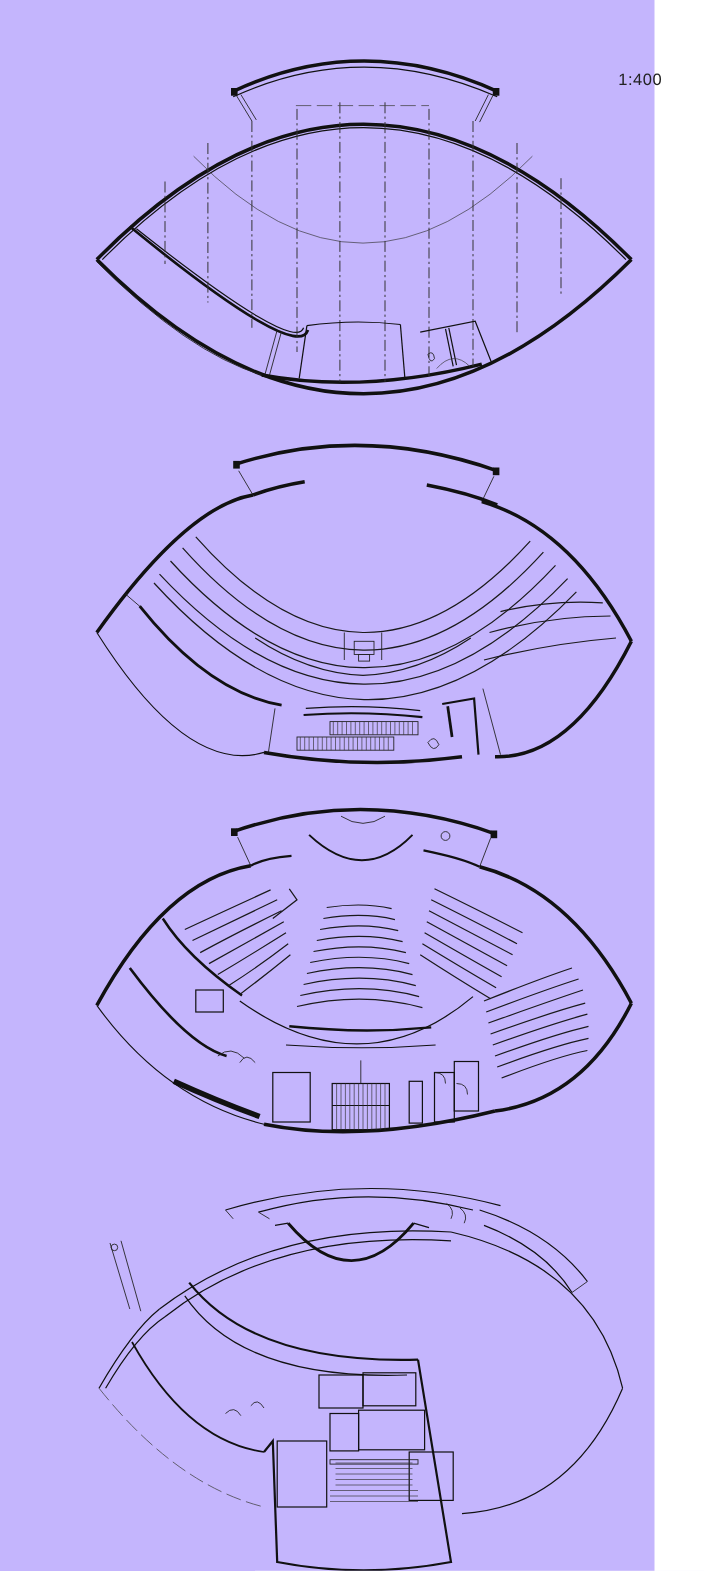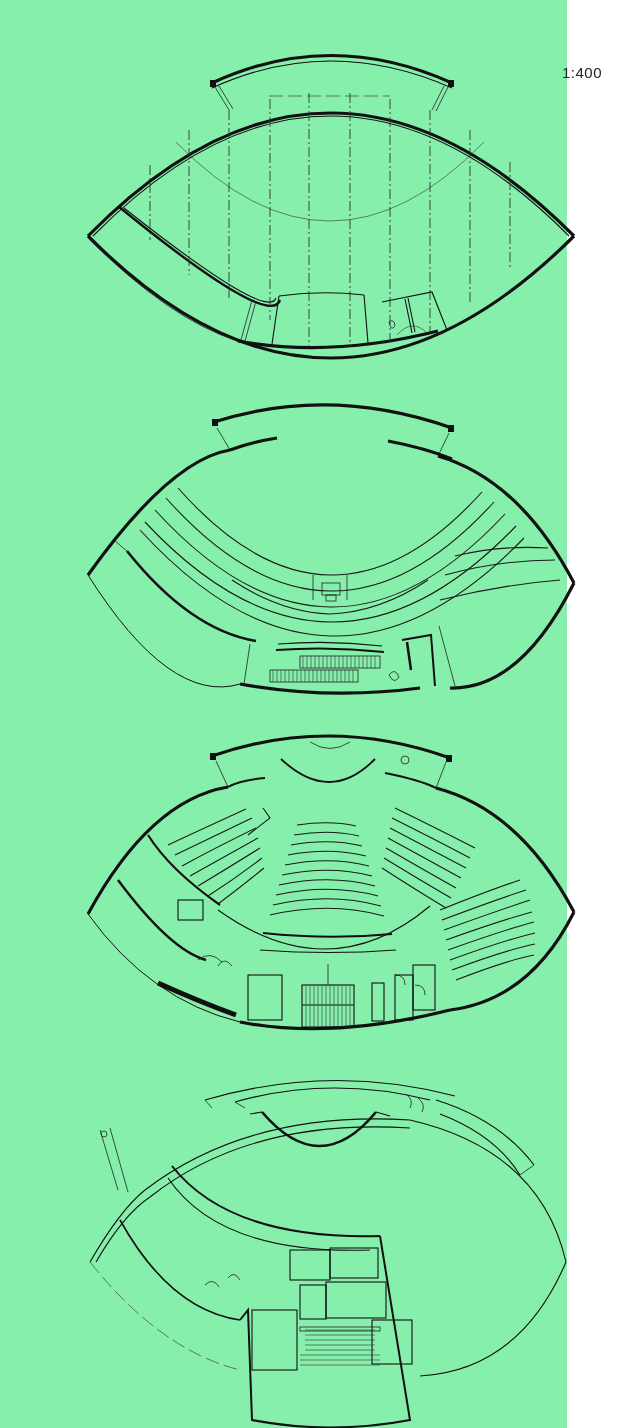--- a/index.html
+++ b/index.html
@@ -1,18 +1,18 @@
 <!DOCTYPE html>
 <html><head>
   <meta charset="utf-8">
   <style>
     html, body { margin: 0; padding: 0; background: #ffffff; }
     body { width: 640px; height: 1428px; position: relative; overflow: hidden;
            font-family: "Liberation Sans", sans-serif; }
-    .sheet { position: absolute; left: 0; top: 0; width: 567px; height: 1428px; background: #86efac; }
+    .sheet { position: absolute; left: 0; top: 0; width: 567px; height: 1428px; background: #c4b5fd; padding-left: 28px; }
     .scale-label { position: absolute; left: 562px; top: 64px; font-size: 15px; color: #222222;
                    font-family: "Liberation Sans", sans-serif; letter-spacing: 0.5px; }
     .plan { position: absolute; left: 0; width: 640px; }
     svg { display: block; }
     .wall { fill: none; stroke: #111; stroke-width: 3.2; stroke-linecap: butt; }
     .wall-in { fill: none; stroke: #111; stroke-width: 1.1; }
     .thin { fill: none; stroke: #222; stroke-width: 0.8; }
     .hair { fill: none; stroke: #333; stroke-width: 0.6; }
     .dash { fill: none; stroke: #333; stroke-width: 0.9; stroke-dasharray: 10 3 2 3; }
     .dash2 { fill: none; stroke: #444; stroke-width: 0.7; stroke-dasharray: 14 5; }

